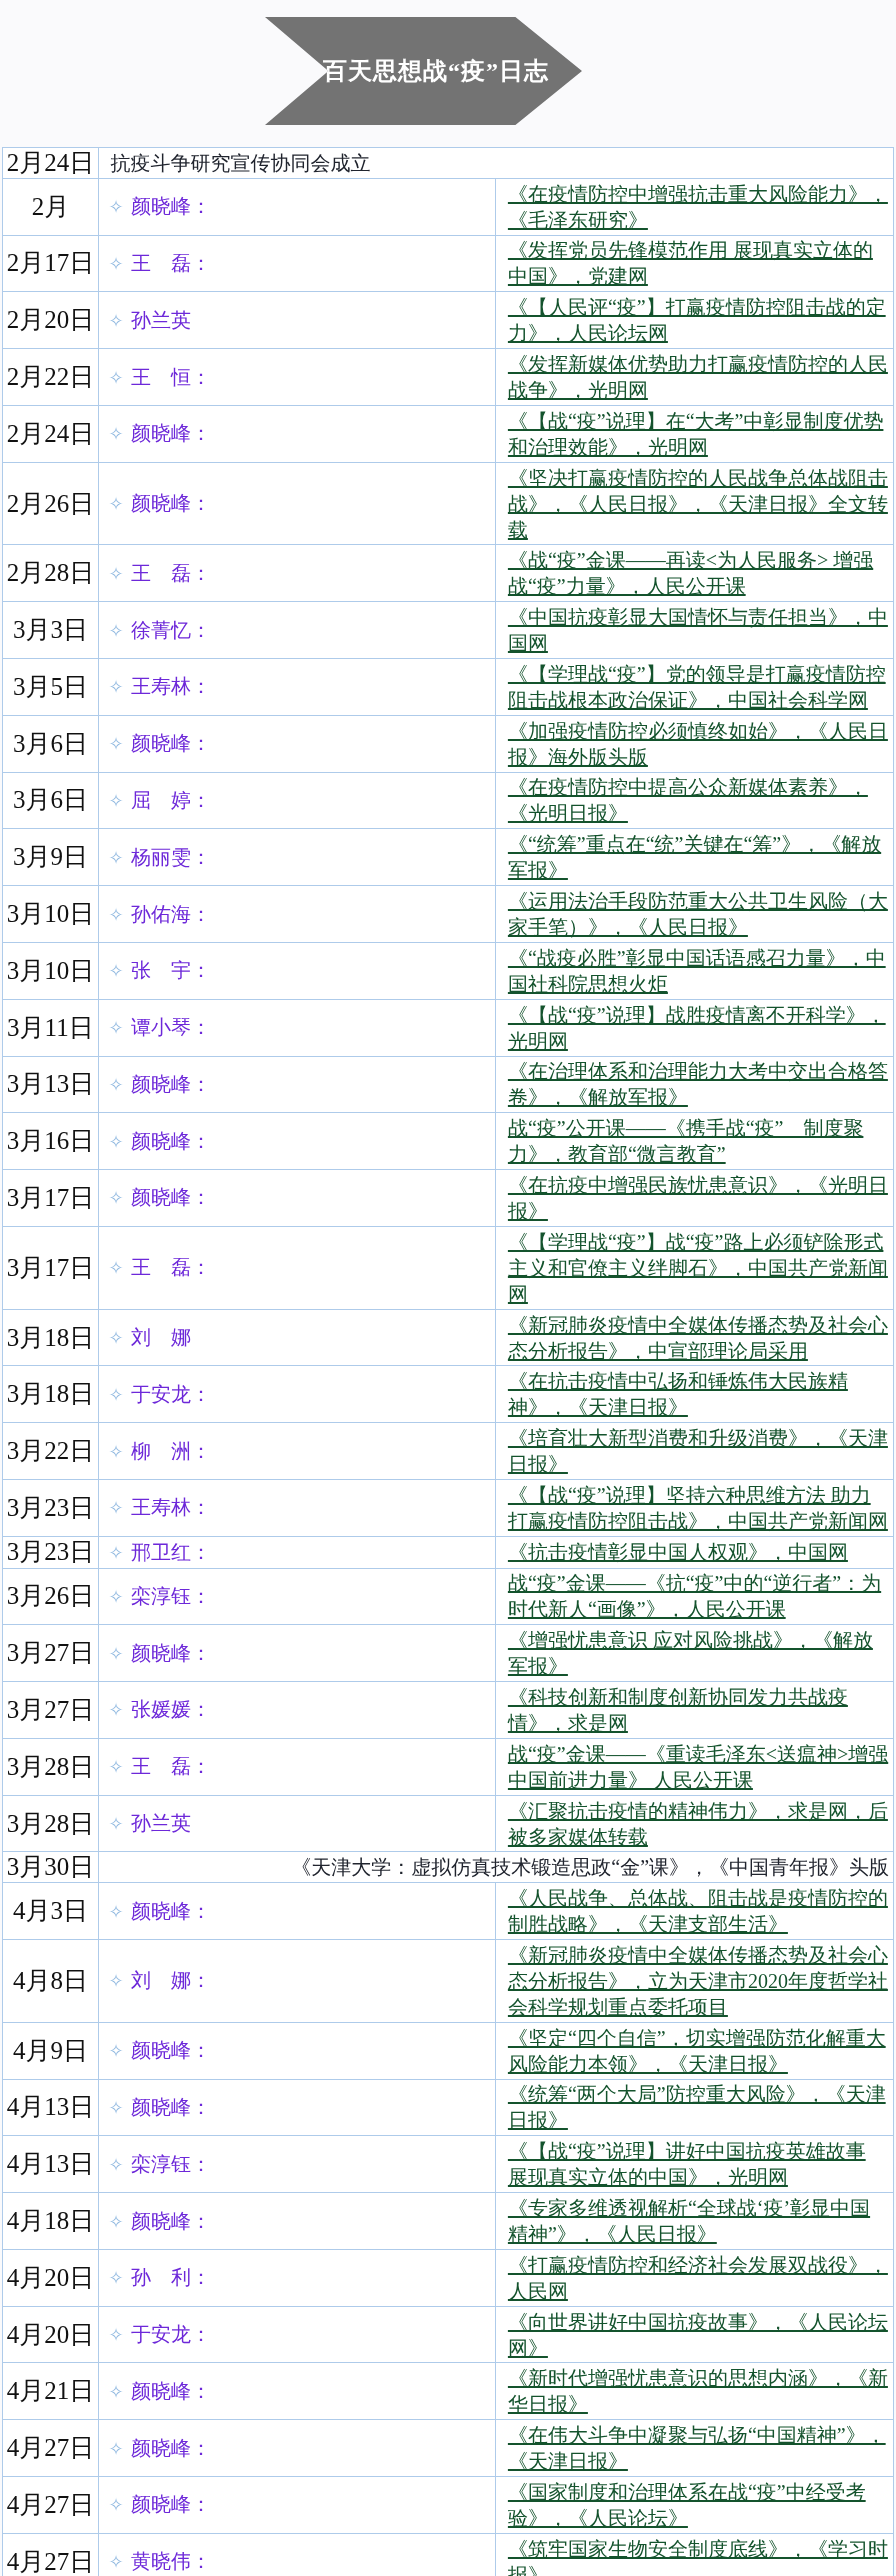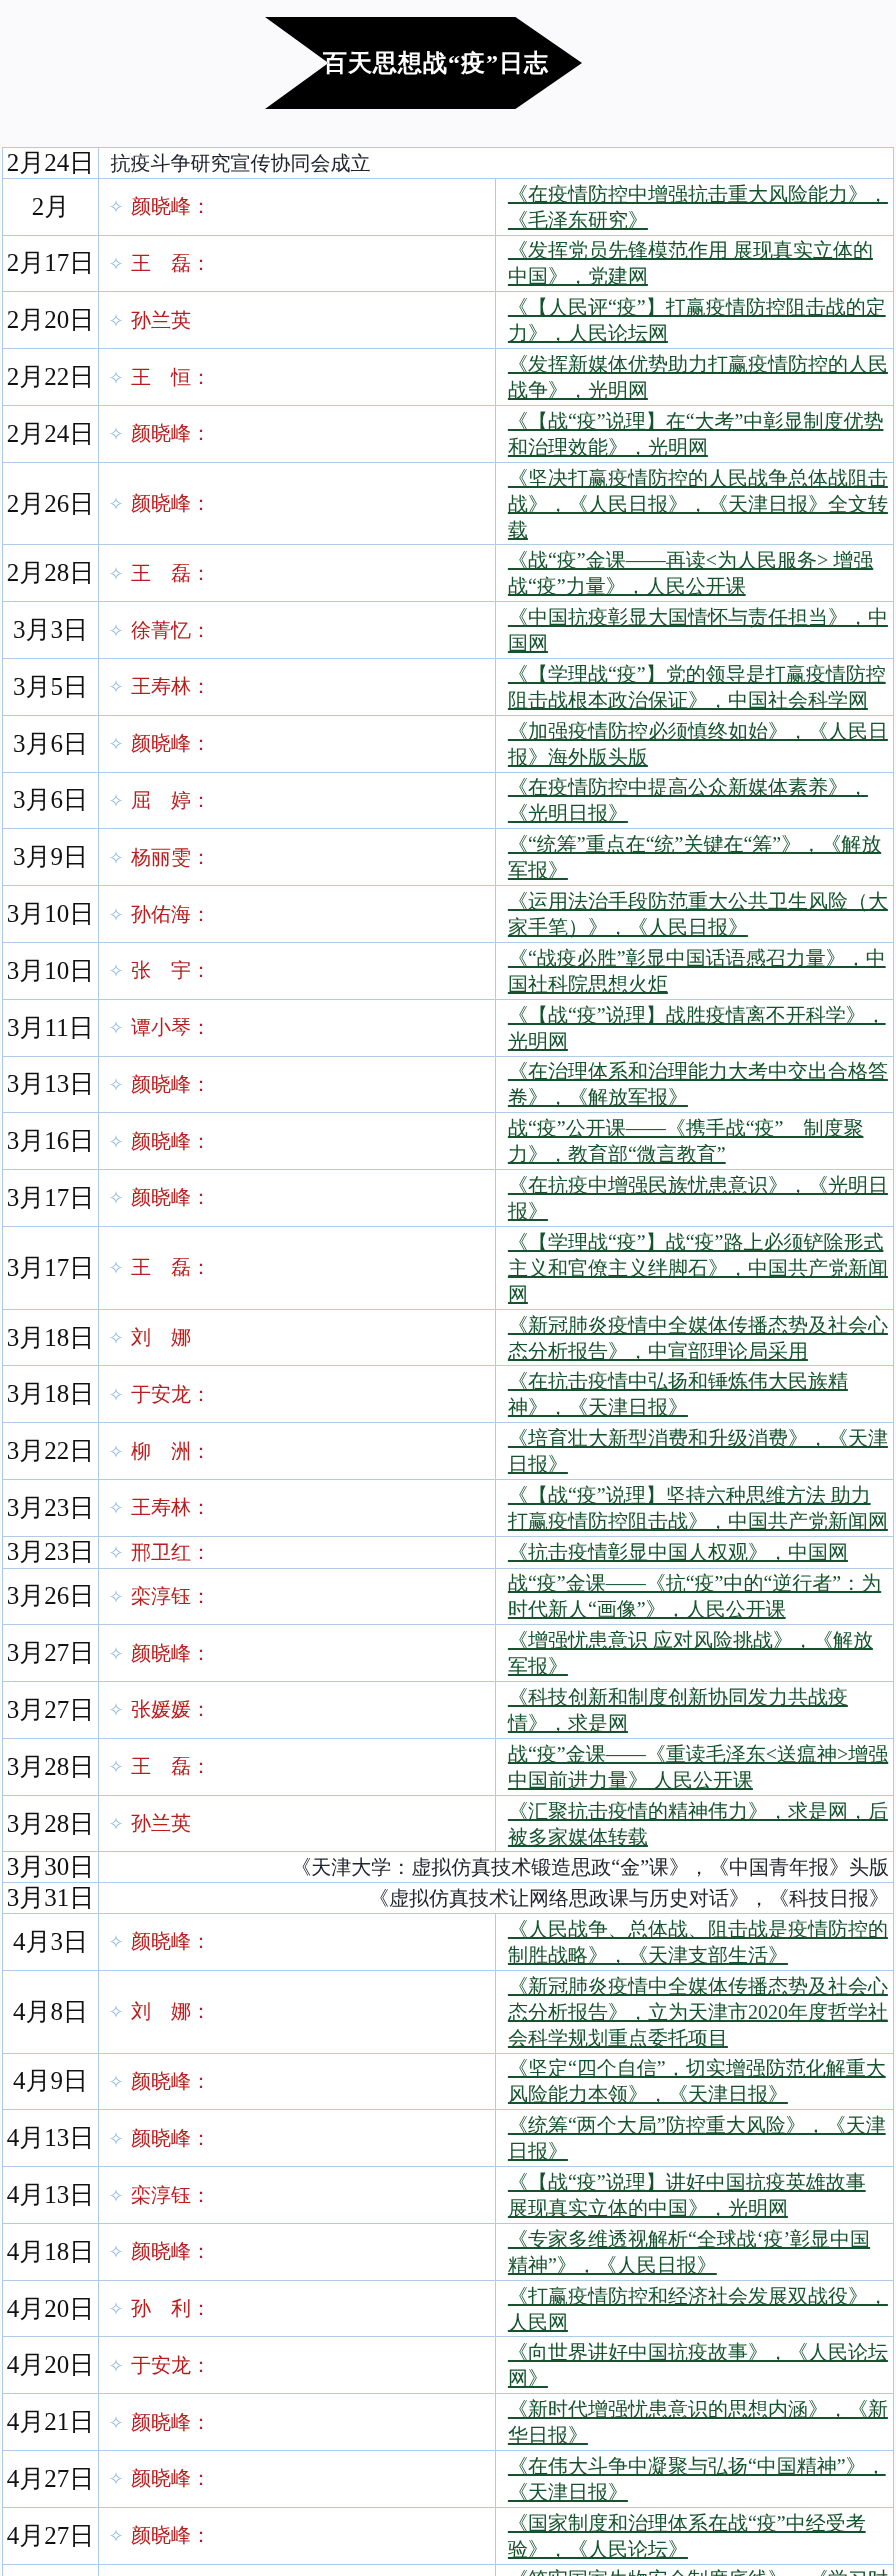--- a/index.html
+++ b/index.html
@@ -12,22 +12,22 @@
   .page{width:896px;}
   
   .banner-wrap{
     padding-top:17px;
     height:92px;
     margin-bottom:38px;
   }
   .banner{
     margin-left:265px;
     width:317px;
-    height:92px;
-    background:#000000;
+    height:108px;
+    background:#737373;
     clip-path:polygon(0% 0%, 79% 0%, 100% 50%, 79% 100%, 0% 100%, 20% 50%);
     display:flex;
     align-items:center;
     justify-content:center;
   }
   .banner span{
     color:#ffffff;
     font-weight:bold;
     font-size:24px;
     letter-spacing:1px;
@@ -62,21 +62,21 @@
     padding-left:9.5px;
     color:#2e75b6;
     white-space:pre-line;
   }
   .star{
     color:#8fb8e0;
     margin-right:7.6px;
     font-size:18px;
   }
   .author-name{
-    color:#b91c1c;
+    color:#6d28d9;
     white-space:pre-line;
   }
   td.title{
     padding-left:11.5px;
     padding-right:3.8px;
     color:#14532d;
     text-decoration:underline;
   }
   td.mergedcell{
     padding-left:11.5px;
@@ -245,24 +245,20 @@
         <tr>
           <td class="date">3月28日</td>
           <td class="author"><span class="star">✧</span><span class="author-name">孙兰英</span></td>
           <td class="title">《汇聚抗击疫情的精神伟力》，求是网，后被多家媒体转载</td>
         </tr>
         <tr>
           <td class="date">3月30日</td>
           <td colspan="2" class="mergedcell center">《天津大学：虚拟仿真技术锻造思政“金”课》，《中国青年报》头版</td>
         </tr>
         <tr>
-          <td class="date">3月31日</td>
-          <td colspan="2" class="mergedcell center">《虚拟仿真技术让网络思政课与历史对话》，《科技日报》</td>
-        </tr>
-        <tr>
           <td class="date">4月3日</td>
           <td class="author"><span class="star">✧</span><span class="author-name">颜晓峰：</span></td>
           <td class="title">《人民战争、总体战、阻击战是疫情防控的制胜战略》，《天津支部生活》</td>
         </tr>
         <tr>
           <td class="date">4月8日</td>
           <td class="author"><span class="star">✧</span><span class="author-name">刘　娜：</span></td>
           <td class="title">《新冠肺炎疫情中全媒体传播态势及社会心态分析报告》，立为天津市2020年度哲学社会科学规划重点委托项目</td>
         </tr>
         <tr>

